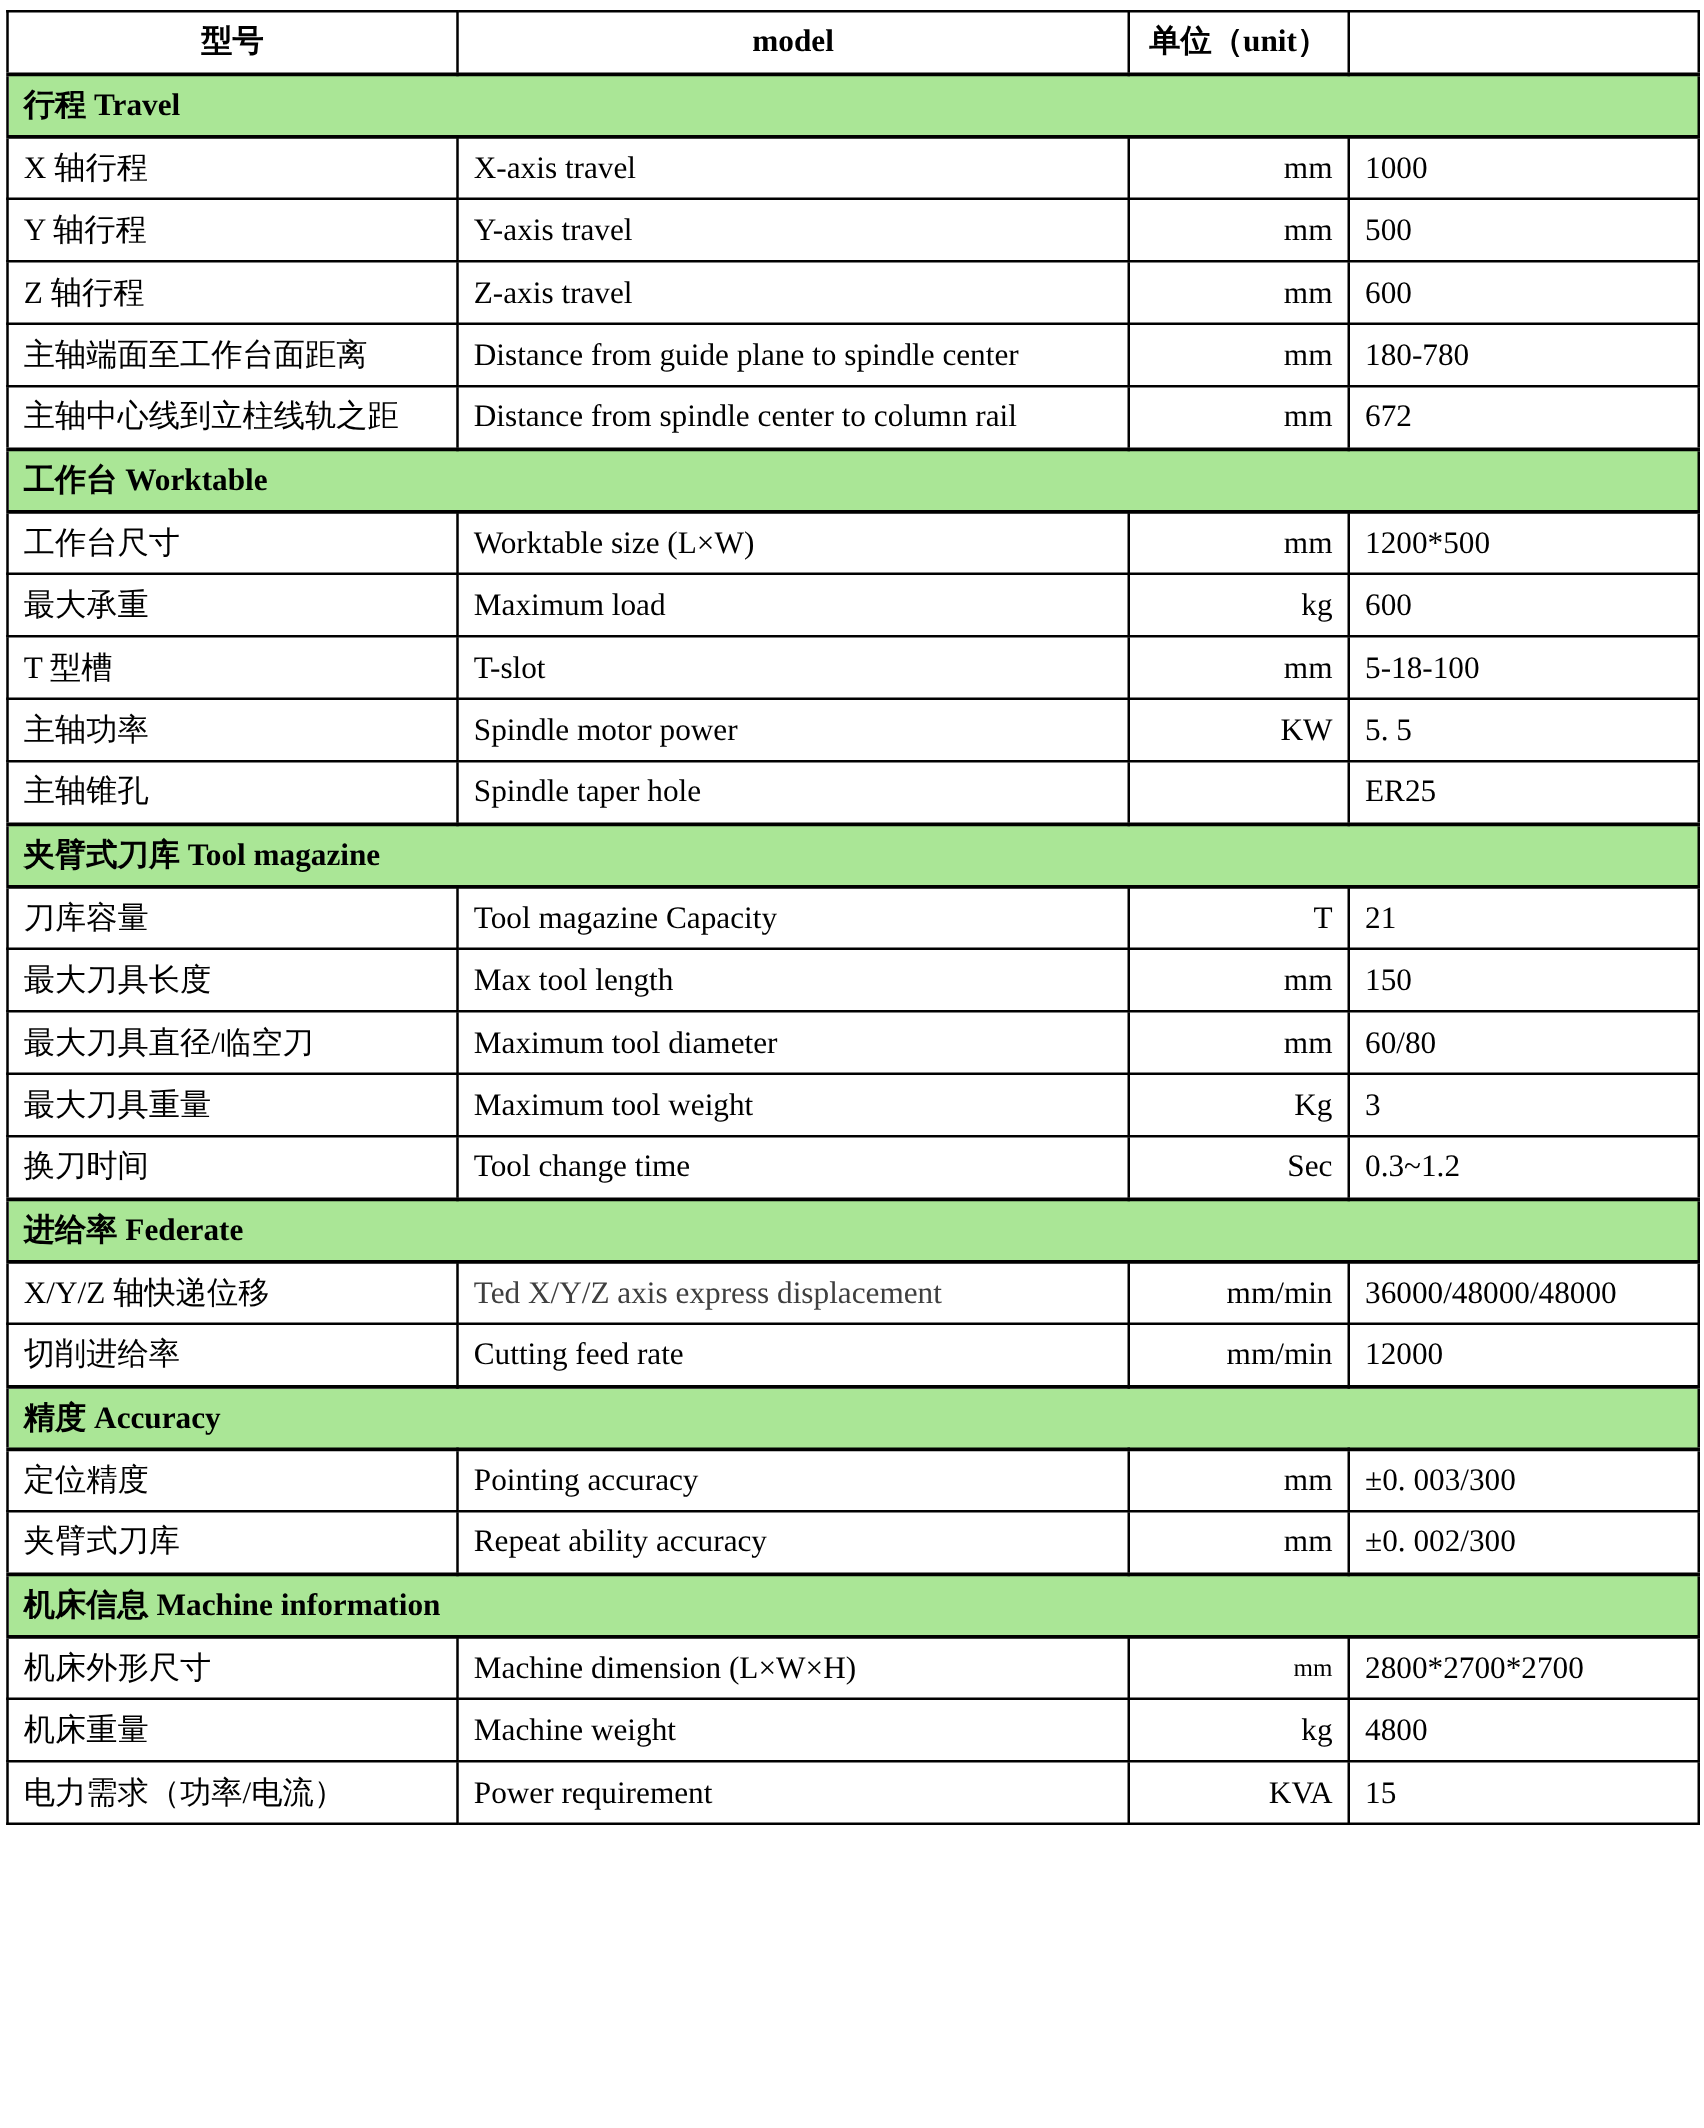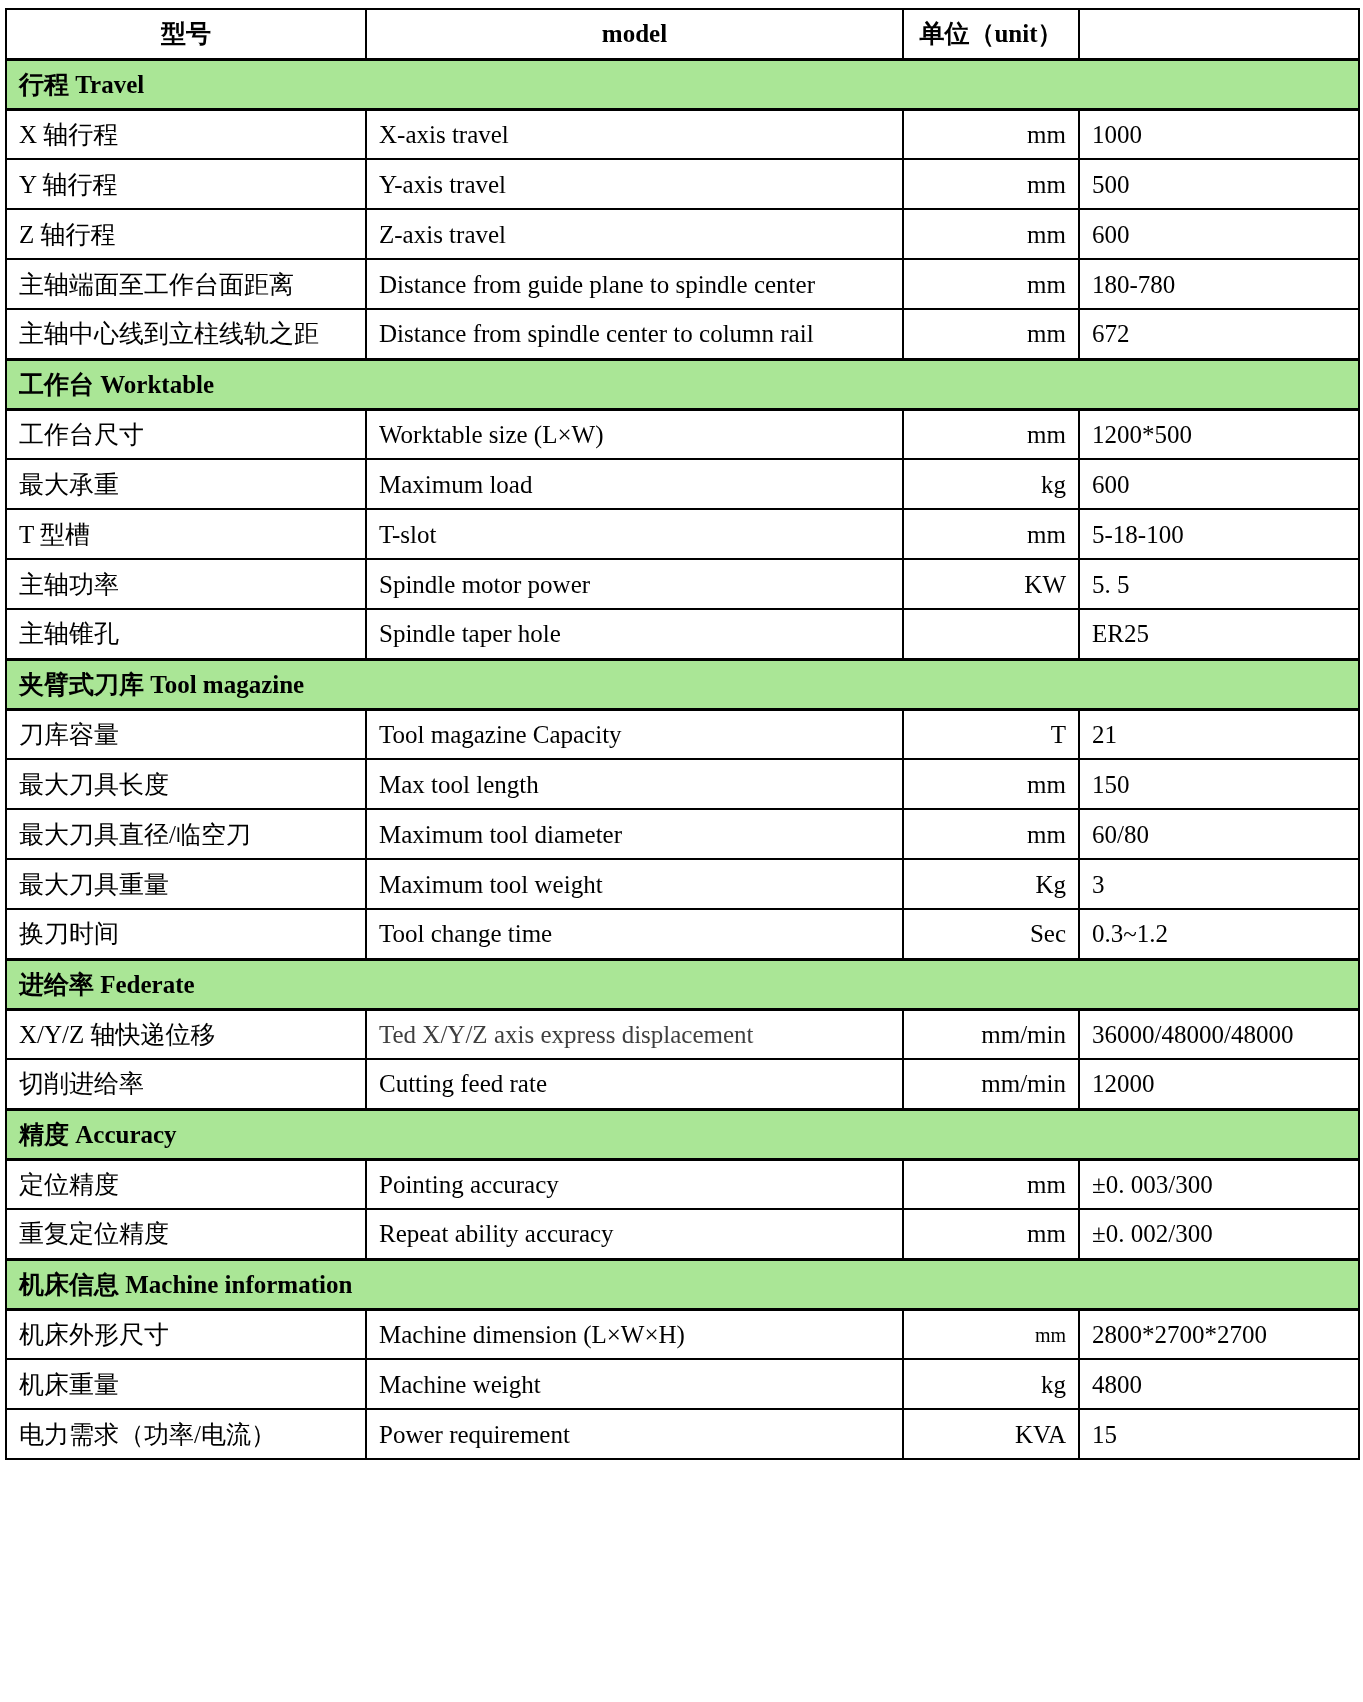--- a/index.html
+++ b/index.html
@@ -188,21 +188,21 @@
         <tr class="section-row">
           <td colspan="4">精度 Accuracy</td>
         </tr>
         <tr>
           <td class="cell-cn">定位精度</td>
           <td class="cell-en">Pointing accuracy</td>
           <td class="cell-unit">mm</td>
           <td class="cell-value">±0. 003/300</td>
         </tr>
         <tr>
-          <td class="cell-cn">重复定位精度</td>
+          <td class="cell-cn">夹臂式刀库</td>
           <td class="cell-en">Repeat ability accuracy</td>
           <td class="cell-unit">mm</td>
           <td class="cell-value">±0. 002/300</td>
         </tr>
         <tr class="section-row">
           <td colspan="4">机床信息 Machine information</td>
         </tr>
         <tr>
           <td class="cell-cn">机床外形尺寸</td>
           <td class="cell-en">Machine dimension (L×W×H)</td>

